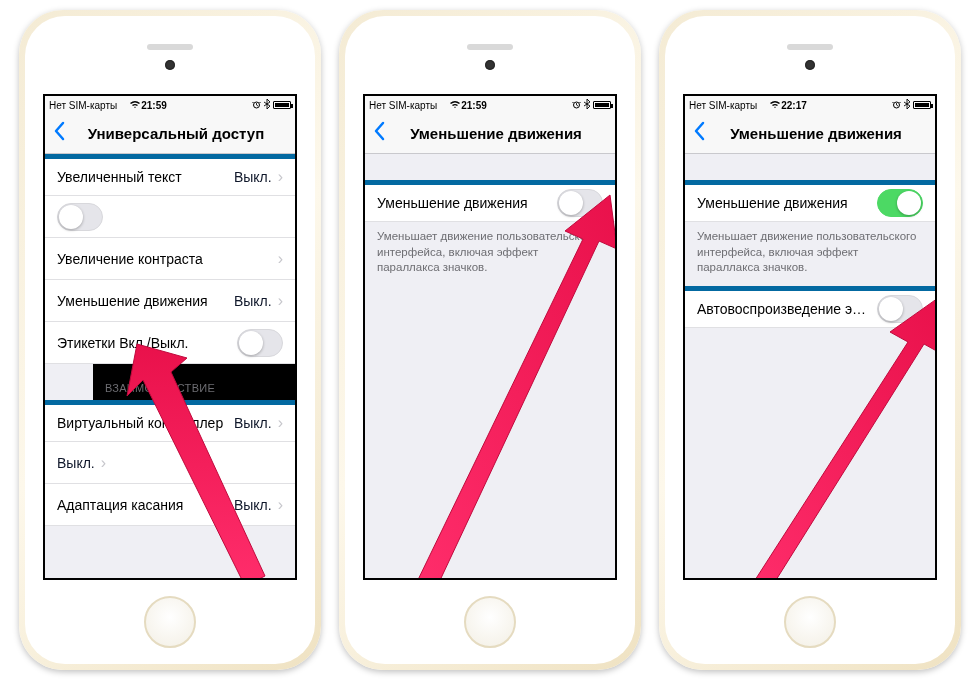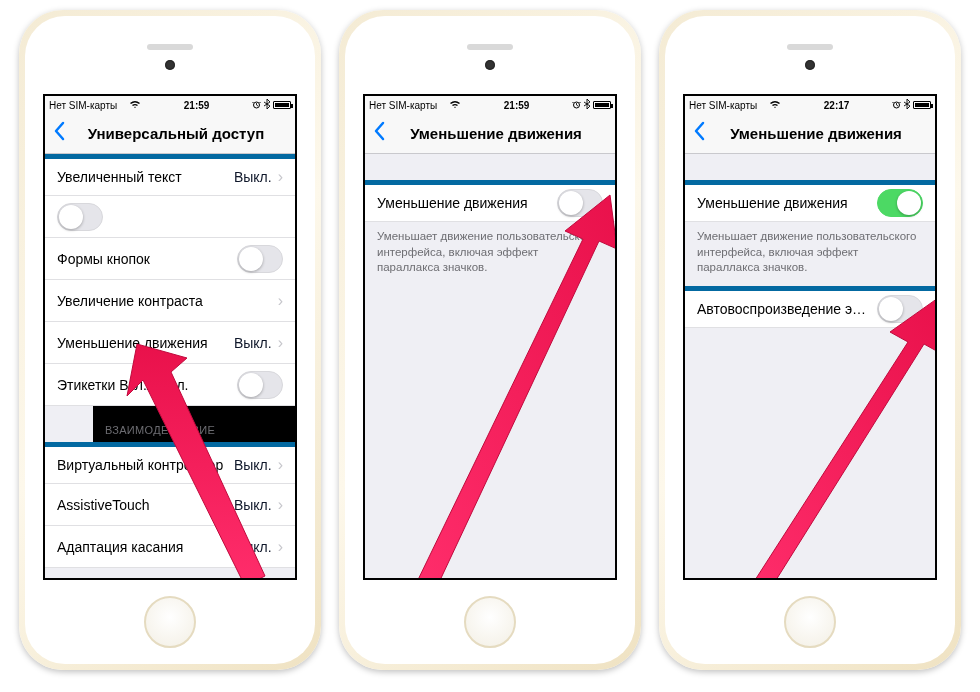--- a/index.html
+++ b/index.html
@@ -66,21 +66,21 @@
   .status {
     height: 18px;
     background: #f8f8f8;
     display: flex;
     align-items: center;
     font-size: 10px;
     padding: 0 4px;
     color: #000;
   }
   .status .carrier { flex: 0 0 auto; display:flex; align-items:center; gap:12px;text-align:center;}
-  .status .time { flex: 1; text-align: center; font-weight:600;}
+  .status .time { flex: 1; font-weight:600;}
   .status .right { flex: 0 0 auto; display:flex; align-items:center; gap:3px;}
   .wifi-icon, .bt-icon, .alarm-icon { display:inline-block; }
   .battery { display:inline-block; width:18px; height:8px; border:1px solid #000; border-radius:1px; position:relative;}
   .battery::after { content:""; position:absolute; right:-3px; top:2px; width:2px; height:4px; background:#000;}
   .battery .fill { position:absolute; left:1px; top:1px; bottom:1px; right:1px; background:#000;}
   
   .navbar {
     height: 40px;
     background: #f8f8f8;
     border-bottom: 1px solid #c9c9cd;
@@ -213,26 +213,20 @@
           <span class="label">Увеличенный текст</span>
           <span class="value">Выкл.</span>
           <span class="chevron">›</span>
         </div>
         <div class="cell">
           <span class="toggle">
               <span class="knob"></span>
             </span>
         </div>
         <div class="cell">
-          <span class="label">Формы кнопок</span>
-          <span class="toggle">
-              <span class="knob"></span>
-            </span>
-        </div>
-        <div class="cell">
           <span class="label">Увеличение контраста</span>
           <span class="chevron">›</span>
         </div>
         <div class="cell">
           <span class="label">Уменьшение движения</span>
           <span class="value">Выкл.</span>
           <span class="chevron">›</span>
         </div>
         <div class="cell">
           <span class="label">Этикетки Вкл./Выкл.</span>
@@ -242,21 +236,20 @@
         </div>
       </div>
       <div class="section-header">ВЗАИМОДЕЙСТВИЕ</div>
       <div class="list">
         <div class="cell">
           <span class="label">Виртуальный контроллер</span>
           <span class="value">Выкл.</span>
           <span class="chevron">›</span>
         </div>
         <div class="cell">
-          <span class="label">AssistiveTouch</span>
           <span class="value">Выкл.</span>
           <span class="chevron">›</span>
         </div>
         <div class="cell">
           <span class="label">Адаптация касания</span>
           <span class="value">Выкл.</span>
           <span class="chevron">›</span>
         </div>
       </div>
 

